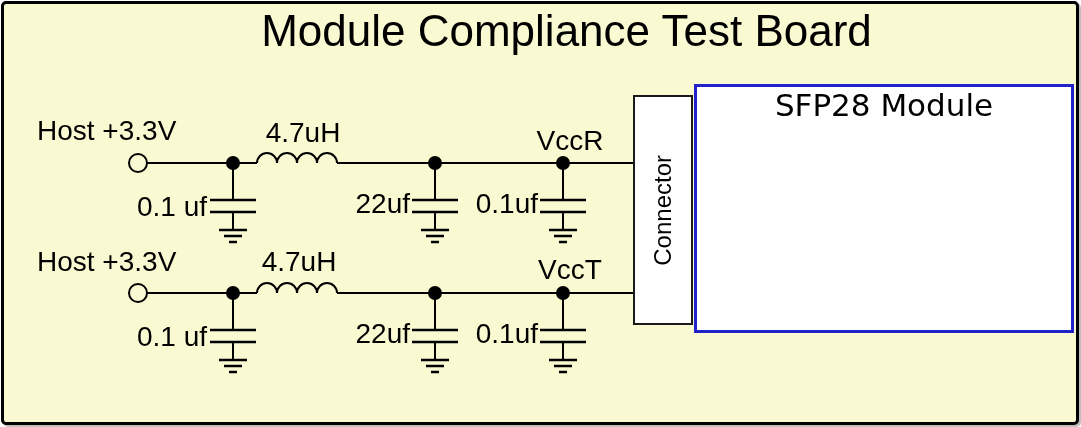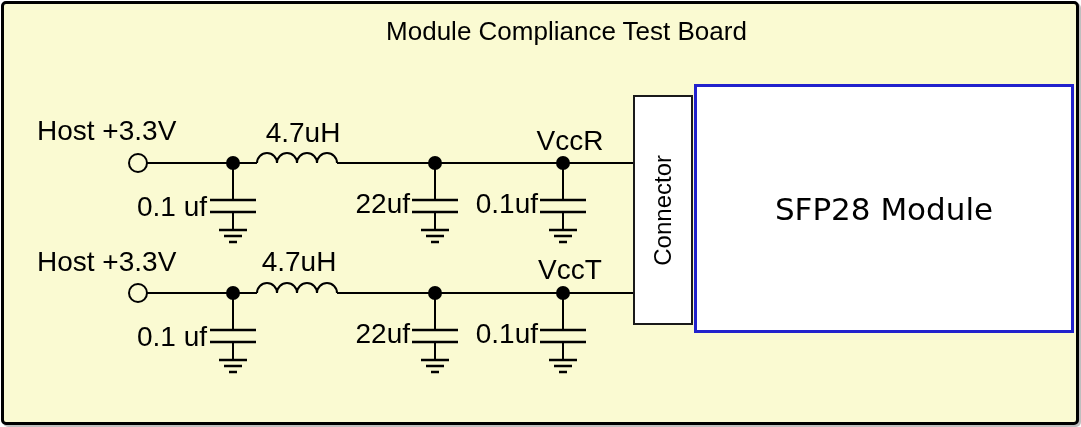--- a/index.html
+++ b/index.html
@@ -27,21 +27,21 @@
     border-radius: 5px;
     box-shadow: 2px 2px 0 rgba(0,0,0,0.25);
   }
 
   .board-title {
     position: absolute;
     left: 0; top: 11px;
     width: 100%;
     padding-left: 52px;
     text-align: center;
-    font-size: 26px;
+    font-size: 44px;
     line-height: 40px;
     color: #000000;
     white-space: nowrap;
   }
 
   svg.schematic {
     position: absolute;
     left: 0; top: 0;
     width: 1081px; height: 427px;
   }
@@ -83,21 +83,21 @@
     white-space: nowrap;
   }
 
   .module-box {
     position: absolute;
     left: 694px; top: 84px;
     width: 380px; height: 249px;
     background: #ffffff;
     border: 3px solid #2222CC;
     display: flex;
-    align-items: center;
+    align-items: flex-start;
     justify-content: center;
     z-index: 2;
   }
   .module-label {
     font-family: "DejaVu Sans", sans-serif;
     font-size: 31px;
     color: #000000;
     white-space: nowrap;
   }
 </style>

